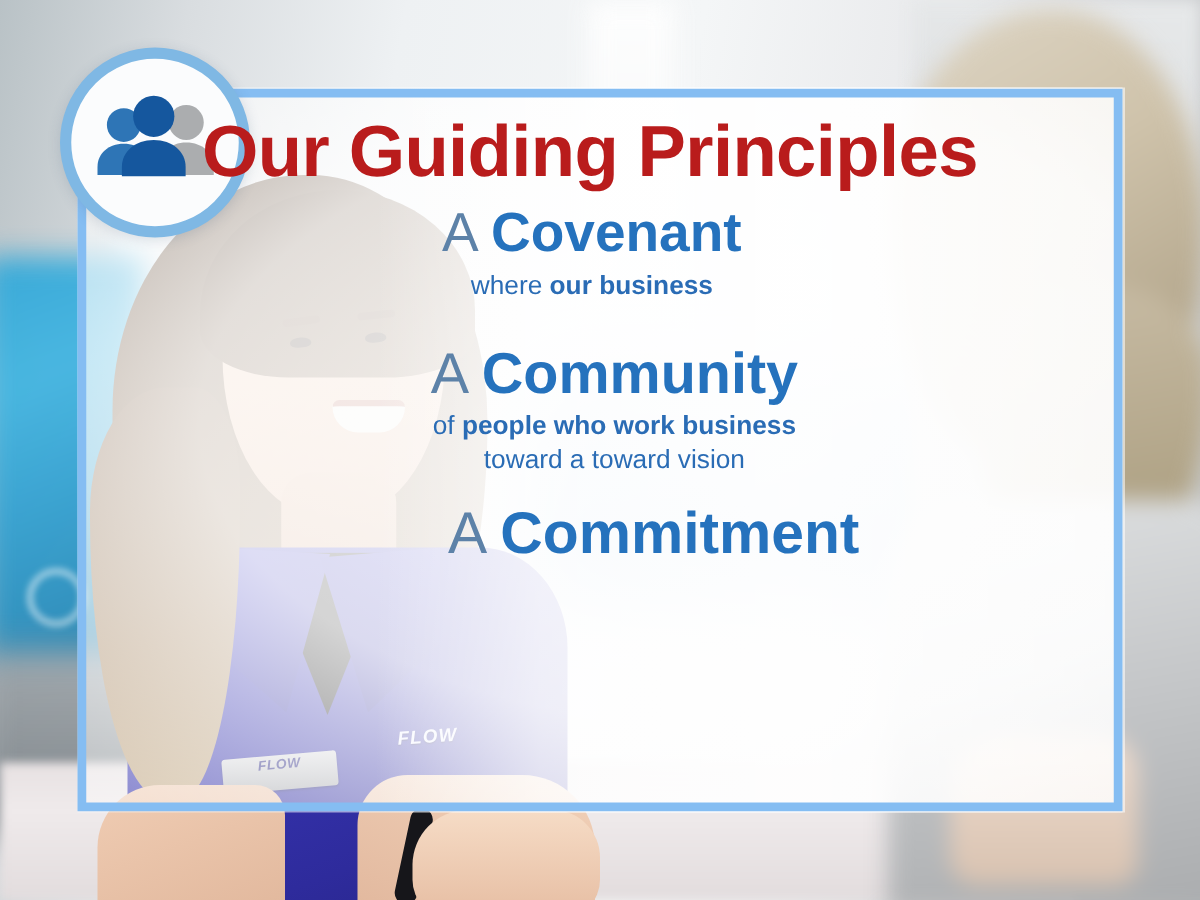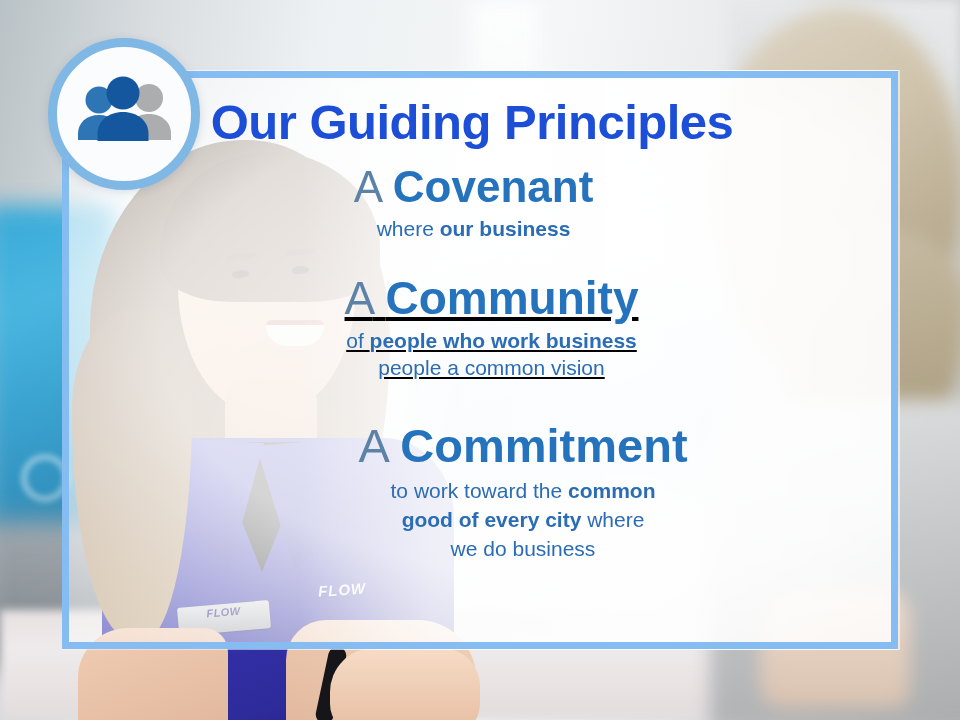--- a/index.html
+++ b/index.html
@@ -207,22 +207,22 @@
     display:flex; align-items:center; justify-content:center;
   }
   .people-icon{ width:104px; height:76px; display:block; }
 
   
   .content{
     position:absolute; left:62px; top:71px; width:836px; height:578px;
     padding:22px 34px 0 0;
   }
   .title{
-    color:#1d4ed8;
-    font-size:49px;
+    color:#b91c1c;
+    font-size:58px;
     font-weight:bold;
     letter-spacing:-.5px;
     text-align:center;
     margin-left:18px;
     line-height:58px;
   }
   .princ{ text-align:center; }
   .princ .head{
     line-height:1.08;
     margin-bottom:4px;
@@ -238,23 +238,23 @@
     color:#2a6cb5;
     font-size:21px;
     line-height:27px;
     font-weight:normal;
   }
   .princ .sub b{ font-weight:bold; }
 
   
   #block-covenant   { margin-top:12px;  padding-left:21px; }
   #block-covenant .head  { font-size:44px; }
-  #block-community  { margin-top:32px;  padding-left:57px;text-decoration:underline; }
+  #block-community  { margin-top:32px;  padding-left:57px; }
   #block-community .head { font-size:46px; }
-  #block-commitment { margin-top:40px;  padding-left:120px; }
+  #block-commitment { margin-top:20px;  padding-left:120px; }
   #block-commitment .head{ font-size:47px; }
   #block-commitment .sub { line-height:29px; }
 </style>
 </head>
 <body>
 
 <div id="stage">
 
   <div class="bg-base"></div>
   <div class="bg-window-strip"></div>
@@ -331,30 +331,25 @@
       </div>
     </div>
 
     <div class="princ" id="block-community">
       <div class="head">
         <span class="art">A</span>
         <span class="word">Community</span>
       </div>
       <div class="sub">
         <span>of </span><b>people who work business</b><br>
-        <span>people a common vision</span>
+        <span>toward a toward vision</span>
       </div>
     </div>
 
     <div class="princ" id="block-commitment">
       <div class="head">
         <span class="art">A</span>
         <span class="word">Commitment</span>
       </div>
-      <div class="sub">
-        <span>to work toward the </span><b>common</b><br>
-        <b>good of every city</b><span> where</span><br>
-        <span>we do business</span>
-      </div>
     </div>
 
   </div>
 </div>
 
 </body></html>

